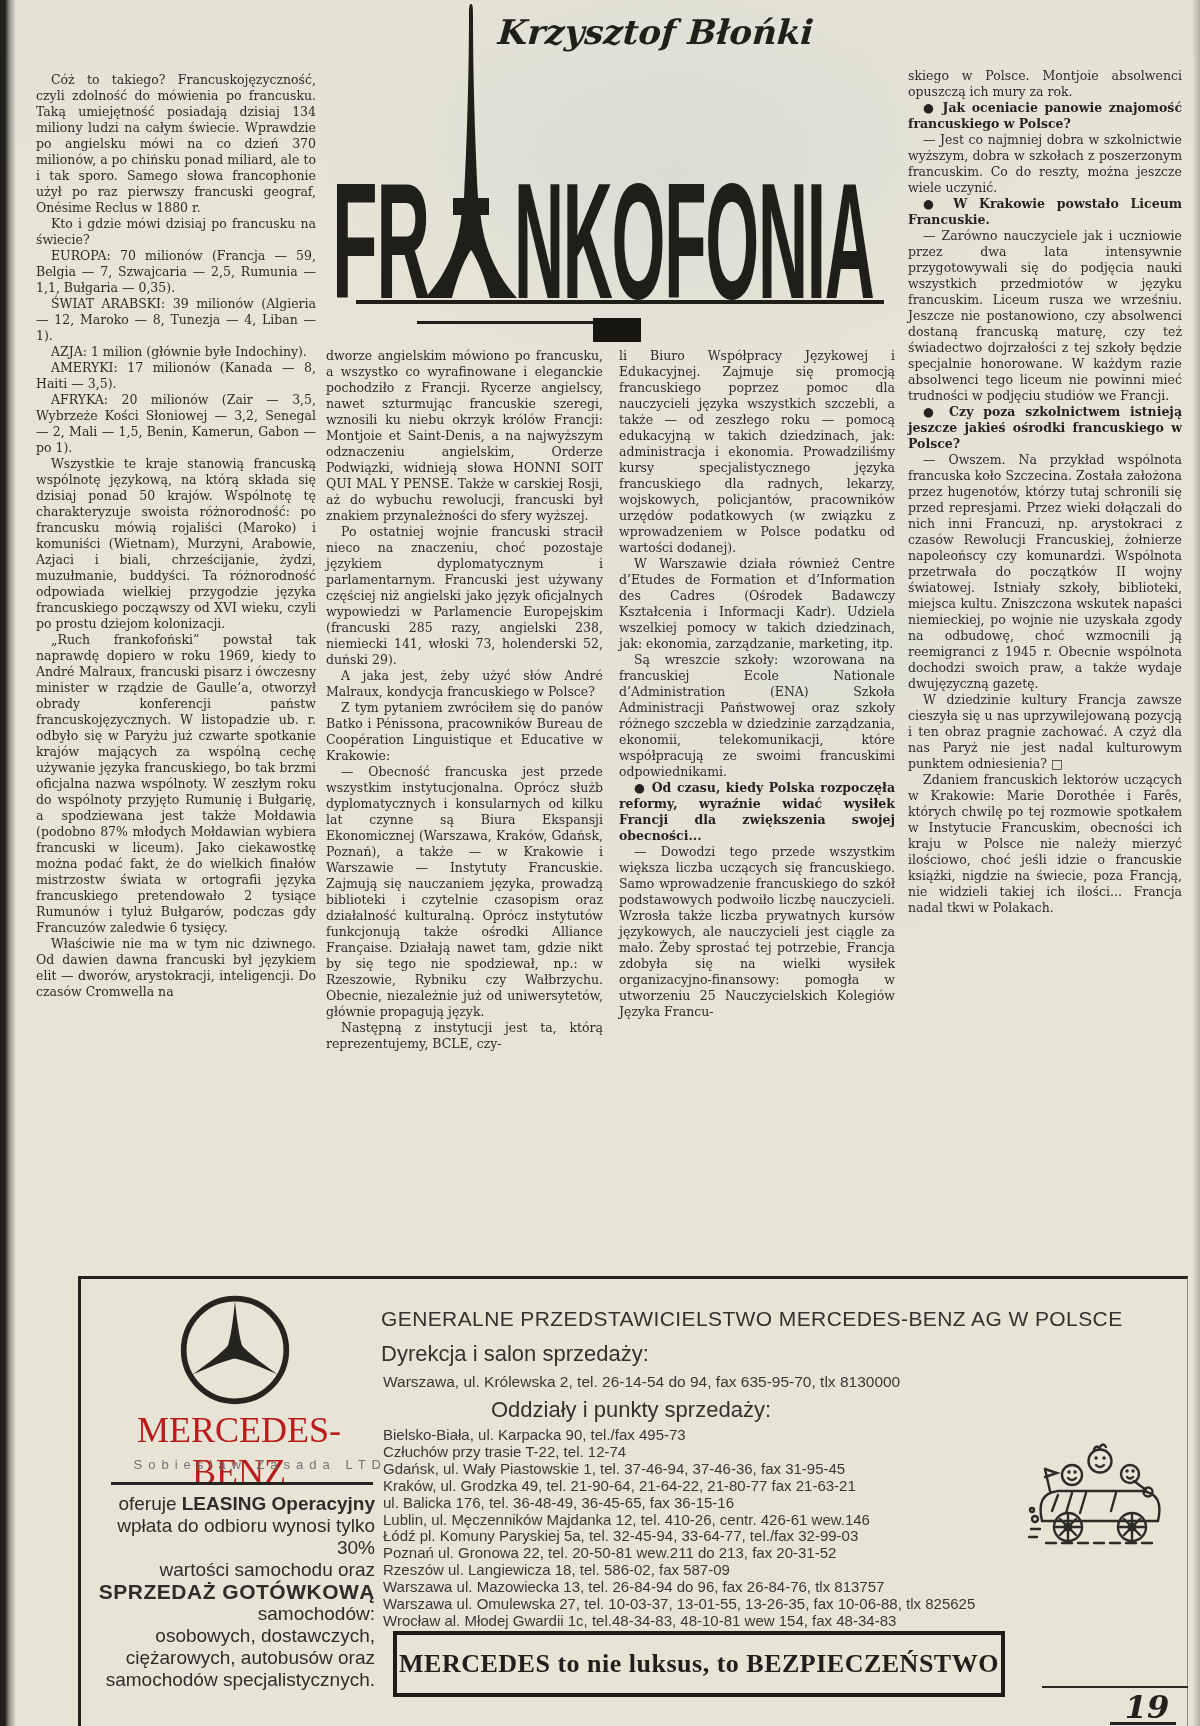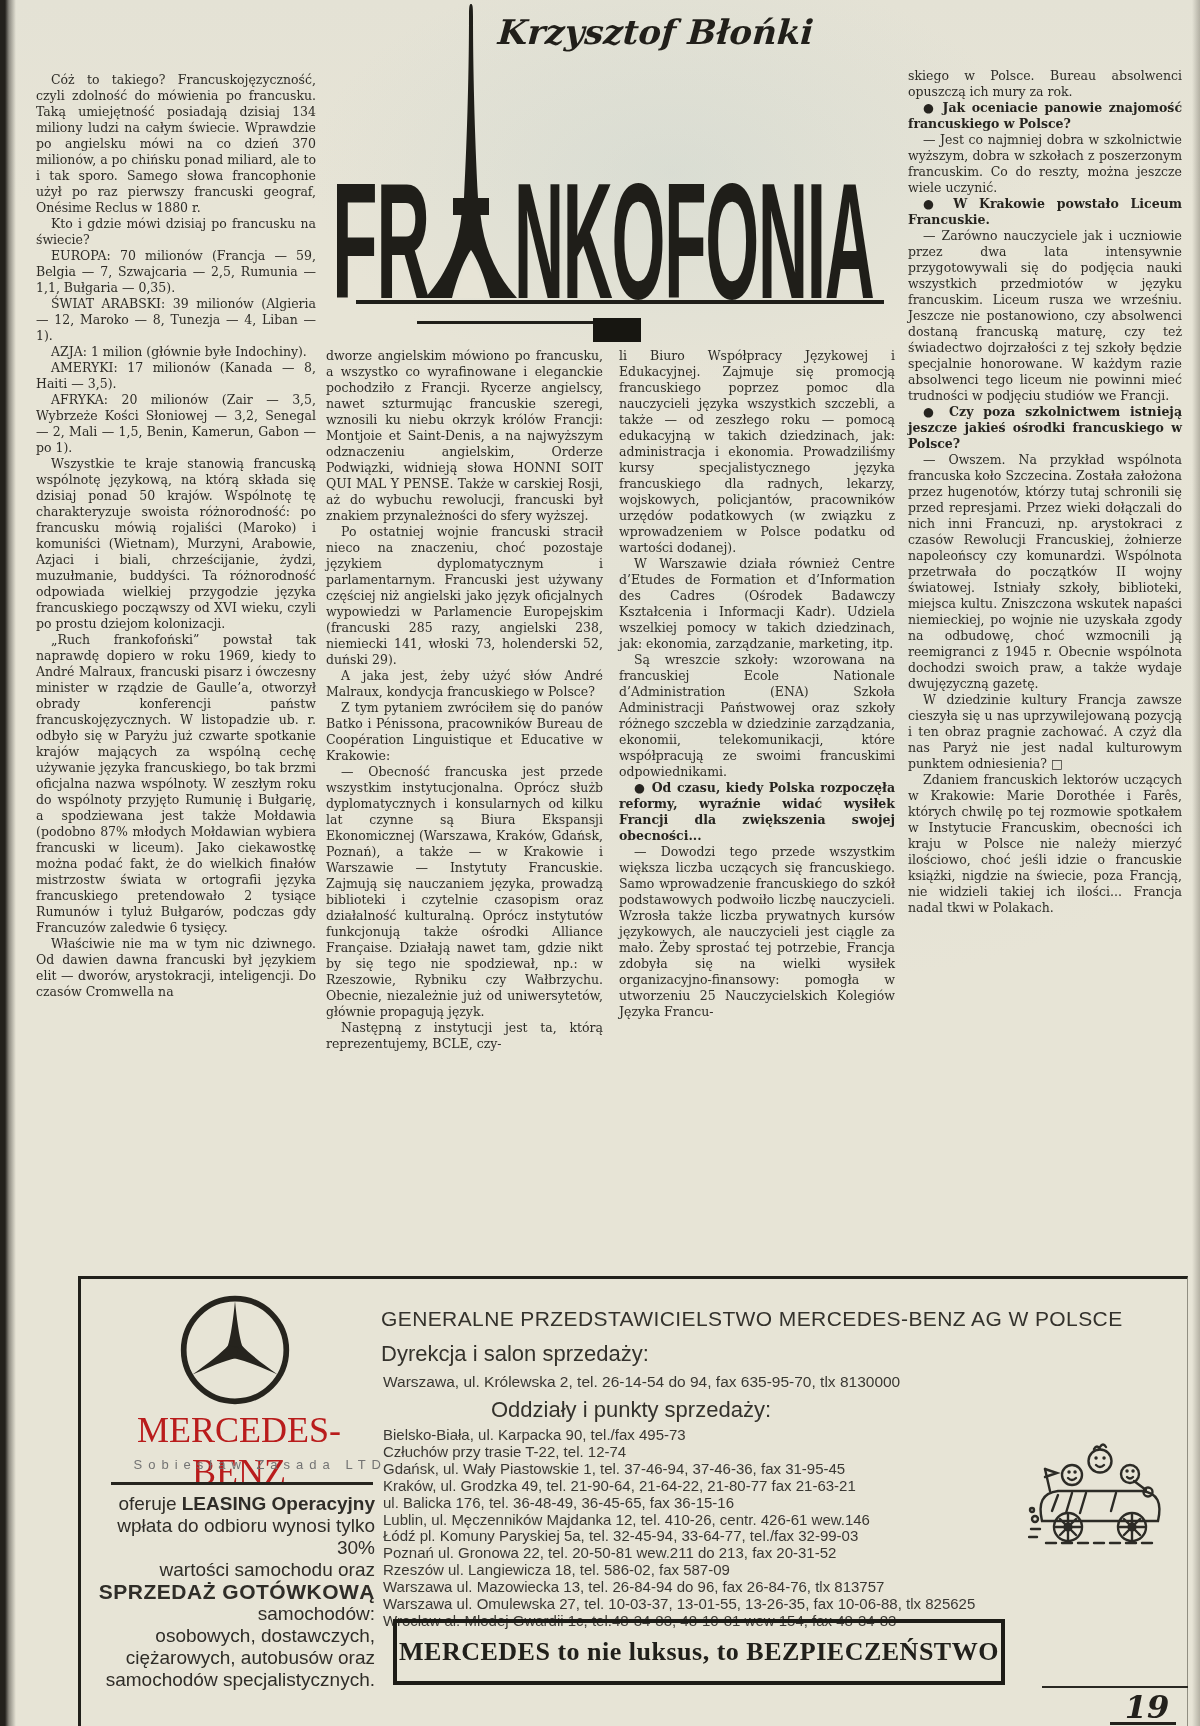--- a/index.html
+++ b/index.html
@@ -84,21 +84,21 @@
   .offer .b{font-weight:bold;}
   .offer .big{font-weight:bold;font-size:21px;letter-spacing:.5px;}
   .ad-header{position:absolute;left:300px;top:28px;width:800px;font-size:21px;letter-spacing:.4px;color:#34322c;}
   .ad-sec-title{position:absolute;left:300px;width:500px;font-size:22px;color:#34322c;}
   #dir-title{top:62px;}
   #branches-title{top:118px;text-align:center;}
   .dir-line{position:absolute;left:302px;top:94px;width:760px;font-size:15.5px;color:#3a3833;}
   .branches{position:absolute;left:302px;top:148px;width:760px;font-size:15px;line-height:16.9px;color:#3a3833;}
   .branch-line{white-space:nowrap;}
   .slogan-box{
-    position:absolute;left:312px;top:340px;width:604px;height:58px;
+    position:absolute;left:312px;top:352px;width:604px;height:58px;
     border:4px solid #1d1c17;display:flex;align-items:center;justify-content:center;
   }
   .slogan{
     font-family:"Liberation Serif",serif;font-weight:bold;font-size:26px;letter-spacing:.5px;color:#21201b;
     white-space:nowrap;
   }
   .cartoon{position:absolute;left:947px;top:92px;width:140px;height:190px;color:#2c2b26;}
 
   
   .footer-rule{position:absolute;left:1042px;top:1686px;width:146px;height:2px;background:#2a2823;}
@@ -149,21 +149,21 @@
       <p class="para">Następną z instytucji jest ta, którą reprezentujemy, BCLE, czy-</p>
     </div>
   <div id="col3" class="col">
       <p class="para noindent">li Biuro Współpracy Językowej i Edukacyjnej. Zajmuje się promocją francuskiego poprzez pomoc dla nauczycieli języka wszystkich szczebli, a także — od zeszłego roku — pomocą edukacyjną w takich dziedzinach, jak: administracja i ekonomia. Prowadziliśmy kursy specjalistycznego języka francuskiego dla radnych, lekarzy, wojskowych, policjantów, pracowników urzędów podatkowych (w związku z wprowadzeniem w Polsce podatku od wartości dodanej).</p>
       <p class="para">W Warszawie działa również Centre d’Etudes de Formation et d’Information des Cadres (Ośrodek Badawczy Kształcenia i Informacji Kadr). Udziela wszelkiej pomocy w takich dziedzinach, jak: ekonomia, zarządzanie, marketing, itp.</p>
       <p class="para">Są wreszcie szkoły: wzorowana na francuskiej Ecole Nationale d’Administration (ENA) Szkoła Administracji Państwowej oraz szkoły różnego szczebla w dziedzinie zarządzania, ekonomii, telekomunikacji, które współpracują ze swoimi francuskimi odpowiednikami.</p>
       <p class="para bold">● Od czasu, kiedy Polska rozpoczęła reformy, wyraźnie widać wysiłek Francji dla zwiększenia swojej obecności...</p>
       <p class="para">— Dowodzi tego przede wszystkim większa liczba uczących się francuskiego. Samo wprowadzenie francuskiego do szkół podstawowych podwoiło liczbę nauczycieli. Wzrosła także liczba prywatnych kursów językowych, ale nauczycieli jest ciągle za mało. Żeby sprostać tej potrzebie, Francja zdobyła się na wielki wysiłek organizacyjno-finansowy: pomogła w utworzeniu 25 Nauczycielskich Kolegiów Języka Francu-</p>
     </div>
   <div id="col4" class="col">
-      <p class="para noindent">skiego w Polsce. Bureau absolwenci opuszczą ich mury za rok.</p>
+      <p class="para noindent">skiego w Polsce. Montjoie absolwenci opuszczą ich mury za rok.</p>
       <p class="para bold">● Jak oceniacie panowie znajomość francuskiego w Polsce?</p>
       <p class="para">— Jest co najmniej dobra w szkolnictwie wyższym, dobra w szkołach z poszerzonym francuskim. Co do reszty, można jeszcze wiele uczynić.</p>
       <p class="para bold">● W Krakowie powstało Liceum Francuskie.</p>
       <p class="para">— Zarówno nauczyciele jak i uczniowie przez dwa lata intensywnie przygotowywali się do podjęcia nauki wszystkich przedmiotów w języku francuskim. Liceum rusza we wrześniu. Jeszcze nie postanowiono, czy absolwenci dostaną francuską maturę, czy też świadectwo dojrzałości z tej szkoły będzie specjalnie honorowane. W każdym razie absolwenci tego liceum nie powinni mieć trudności w podjęciu studiów we Francji.</p>
       <p class="para bold">● Czy poza szkolnictwem istnieją jeszcze jakieś ośrodki francuskiego w Polsce?</p>
       <p class="para">— Owszem. Na przykład wspólnota francuska koło Szczecina. Została założona przez hugenotów, którzy tutaj schronili się przed represjami. Przez wieki dołączali do nich inni Francuzi, np. arystokraci z czasów Rewolucji Francuskiej, żołnierze napoleońscy czy komunardzi. Wspólnota przetrwała do początków II wojny światowej. Istniały szkoły, biblioteki, miejsca kultu. Zniszczona wskutek napaści niemieckiej, po wojnie nie uzyskała zgody na odbudowę, choć wzmocnili ją reemigranci z 1945 r. Obecnie wspólnota dochodzi swoich praw, a także wydaje dwujęzyczną gazetę.</p>
       <p class="para">W dziedzinie kultury Francja zawsze cieszyła się u nas uprzywilejowaną pozycją i ten obraz pragnie zachować. A czyż dla nas Paryż nie jest nadal kulturowym punktem odniesienia?  □</p>
       <p class="para">Zdaniem francuskich lektorów uczących w Krakowie: Marie Dorothée i Farês, których chwilę po tej rozmowie spotkałem w Instytucie Francuskim, obecności ich kraju w Polsce nie należy mierzyć ilościowo, choć jeśli idzie o francuskie książki, nigdzie na świecie, poza Francją, nie widzieli takiej ich ilości... Francja nadal tkwi w Polakach.</p>
     </div>
 

